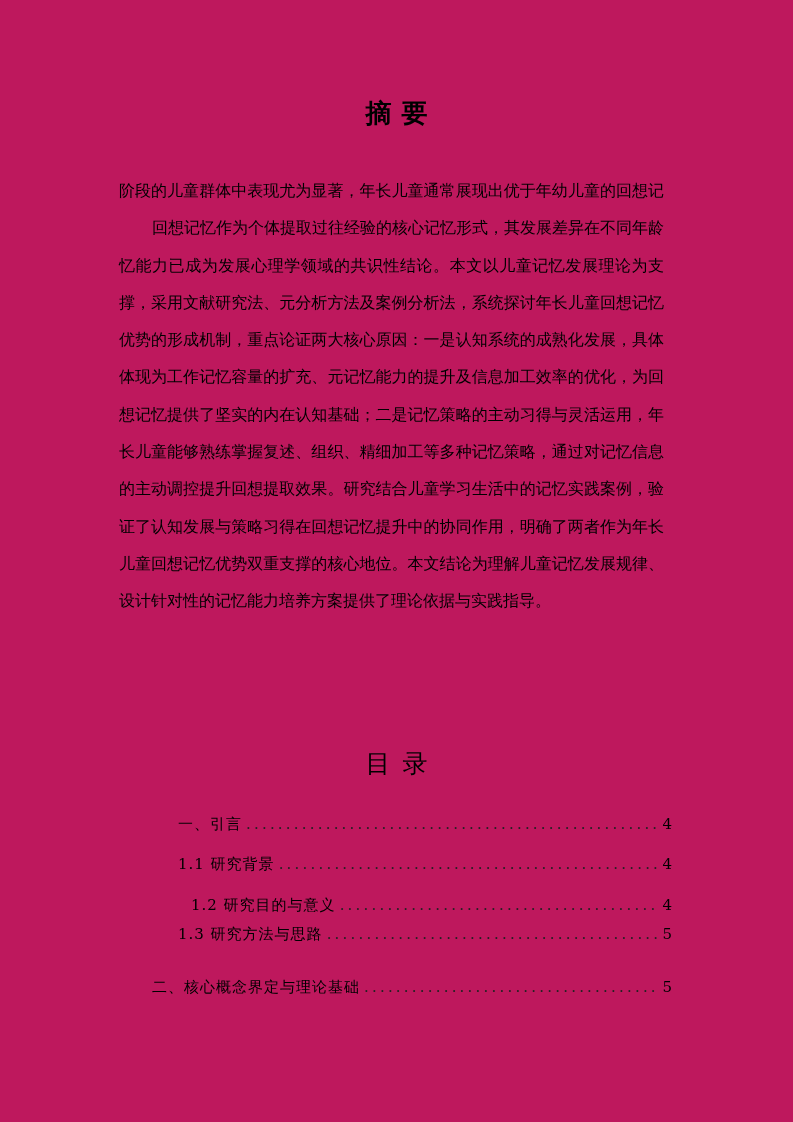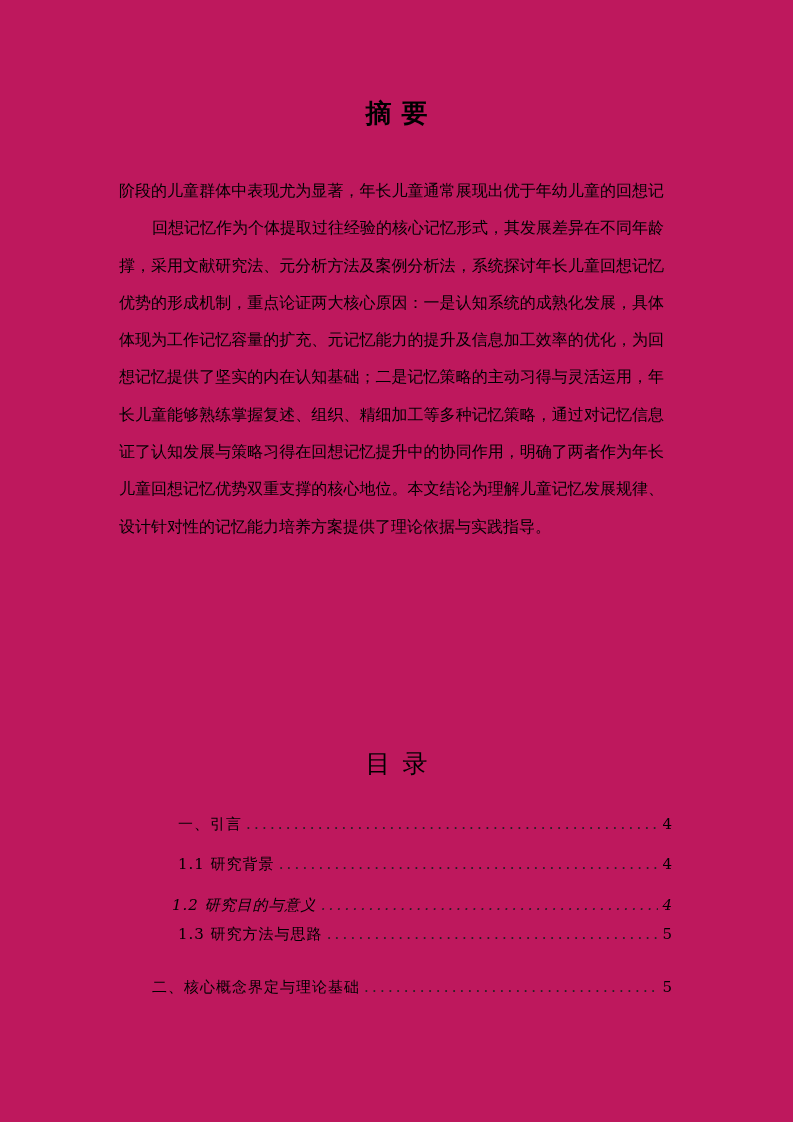--- a/index.html
+++ b/index.html
@@ -40,44 +40,46 @@
 </style>
 </head>
 <body>
 
 <div class="page">
   <div class="title-abstract">摘要</div>
 
   <div class="abstract">
     <span class="line">阶段的儿童群体中表现尤为显著，年长儿童通常展现出优于年幼儿童的回想记</span>
     <span class="line first">回想记忆作为个体提取过往经验的核心记忆形式，其发展差异在不同年龄</span>
+    <span class="line">忆能力已成为发展心理学领域的共识性结论。本文以儿童记忆发展理论为支</span>
     <span class="line">撑，采用文献研究法、元分析方法及案例分析法，系统探讨年长儿童回想记忆</span>
     <span class="line">优势的形成机制，重点论证两大核心原因：一是认知系统的成熟化发展，具体</span>
     <span class="line">体现为工作记忆容量的扩充、元记忆能力的提升及信息加工效率的优化，为回</span>
     <span class="line">想记忆提供了坚实的内在认知基础；二是记忆策略的主动习得与灵活运用，年</span>
     <span class="line">长儿童能够熟练掌握复述、组织、精细加工等多种记忆策略，通过对记忆信息</span>
+    <span class="line">的主动调控提升回想提取效果。研究结合儿童学习生活中的记忆实践案例，验</span>
     <span class="line">证了认知发展与策略习得在回想记忆提升中的协同作用，明确了两者作为年长</span>
     <span class="line">儿童回想记忆优势双重支撑的核心地位。本文结论为理解儿童记忆发展规律、</span>
     <span class="line last">设计针对性的记忆能力培养方案提供了理论依据与实践指导。</span>
   </div>
 
   <div class="title-toc">目录</div>
 
   <div class="toc">
     <div class="toc-entry" style="top:2px; left:178px;">
       <span class="label">一、引言</span>
       <span class="leader"></span>
       <span class="page-num">4</span>
     </div>
     <div class="toc-entry" style="top:42px; left:178px;">
       <span class="label">1.1 研究背景</span>
       <span class="leader"></span>
       <span class="page-num">4</span>
     </div>
-    <div class="toc-entry" style="top:83px; left:172px;font-style:italic;">
+    <div class="toc-entry" style="top:83px; left:191px;">
       <span class="label">1.2 研究目的与意义</span>
       <span class="leader"></span>
       <span class="page-num">4</span>
     </div>
     <div class="toc-entry" style="top:112px; left:178px;">
       <span class="label">1.3 研究方法与思路</span>
       <span class="leader"></span>
       <span class="page-num">5</span>
     </div>
     <div class="toc-entry" style="top:165px; left:152px;">

